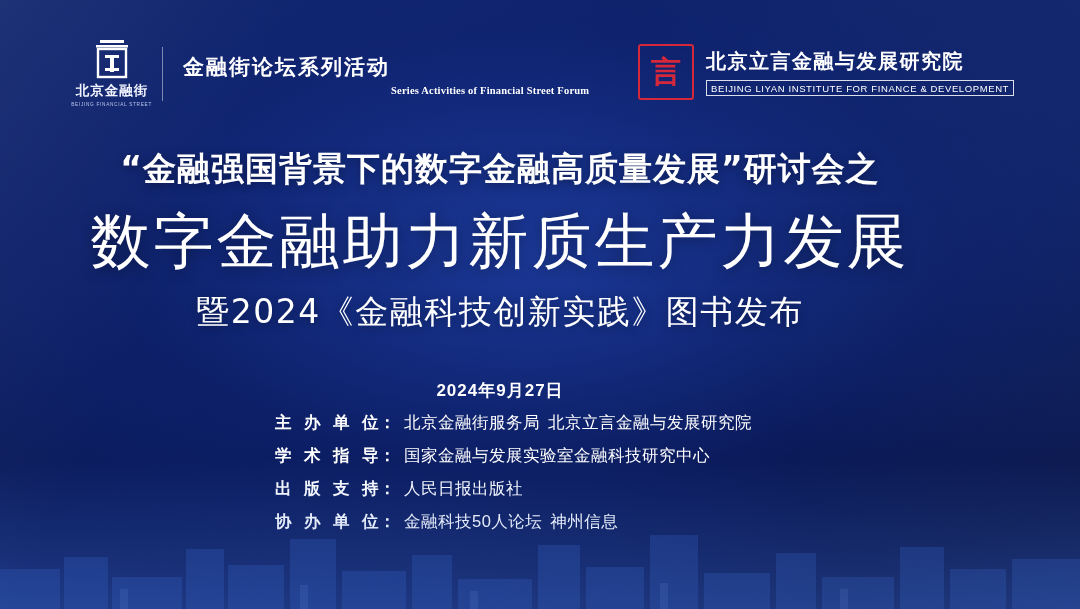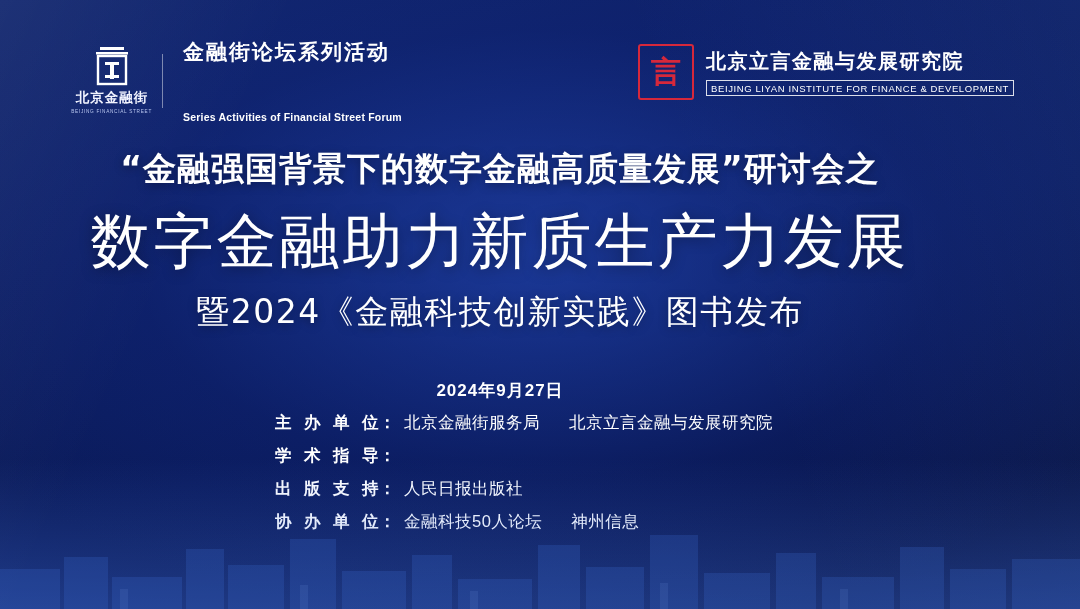--- a/index.html
+++ b/index.html
@@ -94,23 +94,24 @@
     transform: scale(1.02);
   }
   .logo-left-divider {
     width: 1px;
     height: 54px;
     background: rgba(255,255,255,0.45);
     margin: 0 6px 0 2px;
   }
   .logo-left-text {
     display: flex;
-    flex-direction: column;
+    flex-direction: row;
     justify-content: center;
-    gap: 13px;
+    gap: 1px;
+    font-family: Liberation Serif, serif;
   }
   .lt-cn {
     font-size: 21px;
     font-weight: bold;
     letter-spacing: 2px;
     color: #ffffff;
     white-space: nowrap;
   }
   .lt-en {
     font-size: 10.5px;
@@ -240,21 +241,21 @@
     text-align-last: justify;
     flex: 0 0 auto;
   }
   .credit-colon {
     flex: 0 0 auto;
     font-weight: bold;
     margin-right: 8px;
   }
   .credit-values {
     display: flex;
-    gap: 29px;
+    gap: 8px;
     flex: 1 1 auto;
   }
   .credit-value { white-space: nowrap; }
 </style>
 </head>
 <body>
 
 <div id="stage">
 
   <div class="header">
@@ -306,20 +307,23 @@
       <span class="credit-colon">：</span>
       <span class="credit-values">
         <span class="credit-value">北京金融街服务局</span>
         <span class="credit-value">北京立言金融与发展研究院</span>
       </span>
     </div>
 
     <div class="credit-row">
       <span class="credit-label">学术指导</span>
       <span class="credit-colon">：</span>
+      <span class="credit-values">
+        <span class="credit-value">国家金融与发展实验室金融科技研究中心</span>
+      </span>
     </div>
 
     <div class="credit-row">
       <span class="credit-label">出版支持</span>
       <span class="credit-colon">：</span>
       <span class="credit-values">
         <span class="credit-value">人民日报出版社</span>
       </span>
     </div>
 

